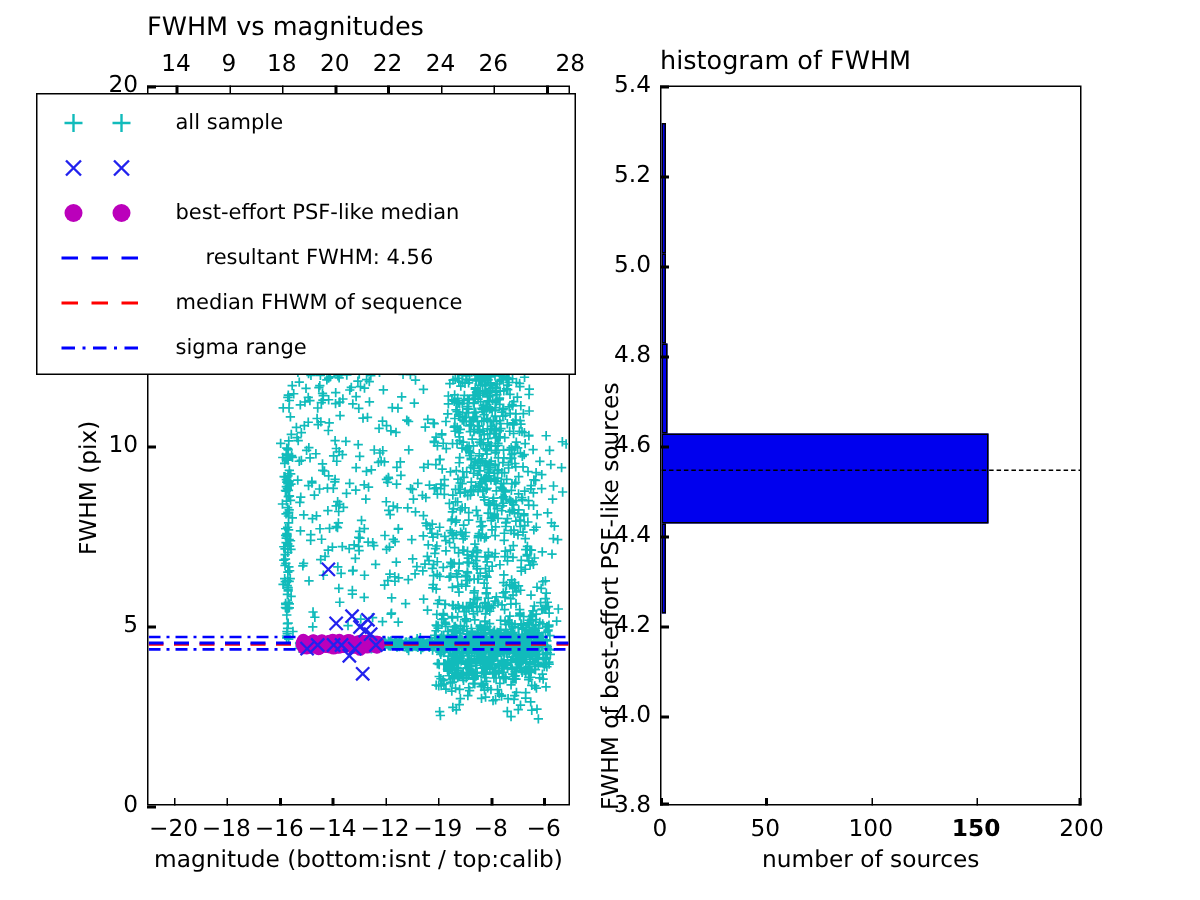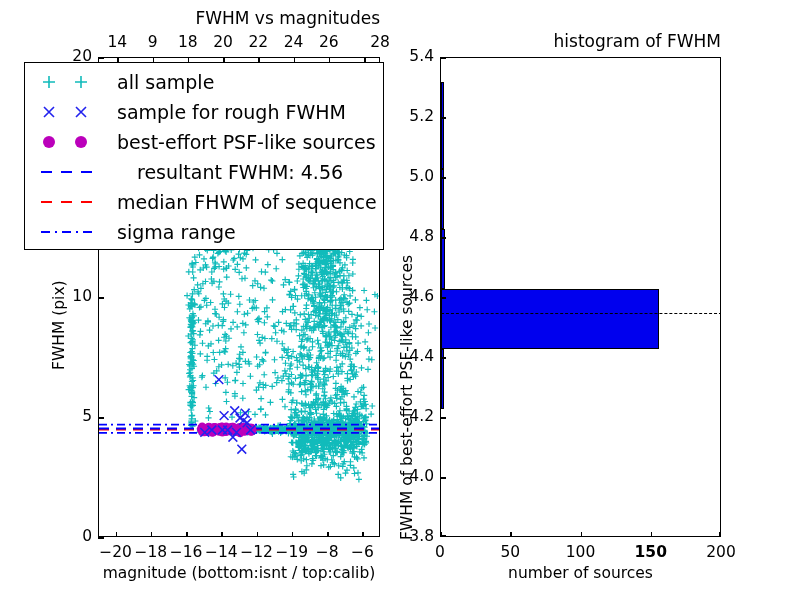--- a/index.html
+++ b/index.html
@@ -2,28 +2,28 @@
 <html><head>
 <meta charset="utf-8">
 <style>
   html,body{margin:0;padding:0;background:#ffffff;}
   body{width:800px;height:600px;overflow:hidden;
        font-family:"DejaVu Sans","Liberation Sans",sans-serif;color:#000;}
   #root{position:relative;width:800px;height:600px;}
   .axes{position:absolute;box-sizing:border-box;border:1.6px solid #000;background:#fff;}
   .tick{position:absolute;background:#000;}
   .ticklabel{position:absolute;font-size:15.5px;color:#000;white-space:nowrap;text-align:center;}
-  .axtitle{position:absolute;font-size:17px;white-space:nowrap;text-align:right;}
+  .axtitle{position:absolute;font-size:17px;white-space:nowrap;text-align:left;}
   .axlabel{position:absolute;font-size:15.5px;white-space:nowrap;}
   .vlabel{position:absolute;font-size:15.5px;white-space:nowrap;transform-origin:0 0;}
   .plotclip{position:absolute;inset:0;overflow:hidden;}
   .legendbox{position:absolute;box-sizing:border-box;border:1.4px solid #000;background:#fff;z-index:40;}
   .legrow{position:absolute;height:30px;display:flex;align-items:center;}
   .legsample{width:86px;height:30px;position:relative;flex:0 0 86px;}
-  .legtext{font-size:19px;color:#000;white-space:nowrap;}
+  .legtext{font-size:14px;color:#000;white-space:nowrap;}
   .hbar{position:absolute;background:#0000ee;border:1.4px solid #000;box-sizing:border-box;}
   .dashline{position:absolute;height:0;border-top:1.8px dashed #000;}
 </style>
 </head>
 <body>
 
 <div id="root">
 
   <div class="axes" id="ax1" style="left:98px;top:57px;width:282px;height:480px;">
     <div class="plotclip">
@@ -313,30 +313,29 @@
         </div>
         <span class="legtext">all sample</span>
       </div>
       <div class="legrow" style="left: 6px; top: 34px; width: 348px;">
         <div class="legsample">
           <svg width="86" height="30" style="position: absolute; left: 0px; top: 0px;">
             <path d="M 13 10 L 23 20 M 23 10 L 13 20" stroke="#2222ee" stroke-width="1.6"></path>
             <path d="M 45 10 L 55 20 M 55 10 L 45 20" stroke="#2222ee" stroke-width="1.6"></path>
           </svg>
         </div>
-        <span class="legtext">sample for rough FWHM</span>
       </div>
       <div class="legrow" style="left: 6px; top: 64px; width: 348px;">
         <div class="legsample">
           <svg width="86" height="30" style="position: absolute; left: 0px; top: 0px;">
             <circle cx="18" cy="15" r="6" fill="#bb00bb"></circle>
             <circle cx="50" cy="15" r="6" fill="#bb00bb"></circle>
           </svg>
         </div>
-        <span class="legtext">best-effort PSF-like sources</span>
+        <span class="legtext">best-effort PSF-like median</span>
       </div>
       <div class="legrow" style="left: 6px; top: 94px; width: 348px; gap: 20px;">
         <div class="legsample">
           <svg width="86" height="30" style="position: absolute; left: 0px; top: 0px;">
             <path d="M 10 15 H 62" stroke="#0000ff" stroke-width="2" stroke-dasharray="11 9" fill="none"></path>
           </svg>
         </div>
         <span class="legtext">resultant FWHM: 4.56</span>
       </div>
       <div class="legrow" style="left: 6px; top: 124px; width: 348px;">

